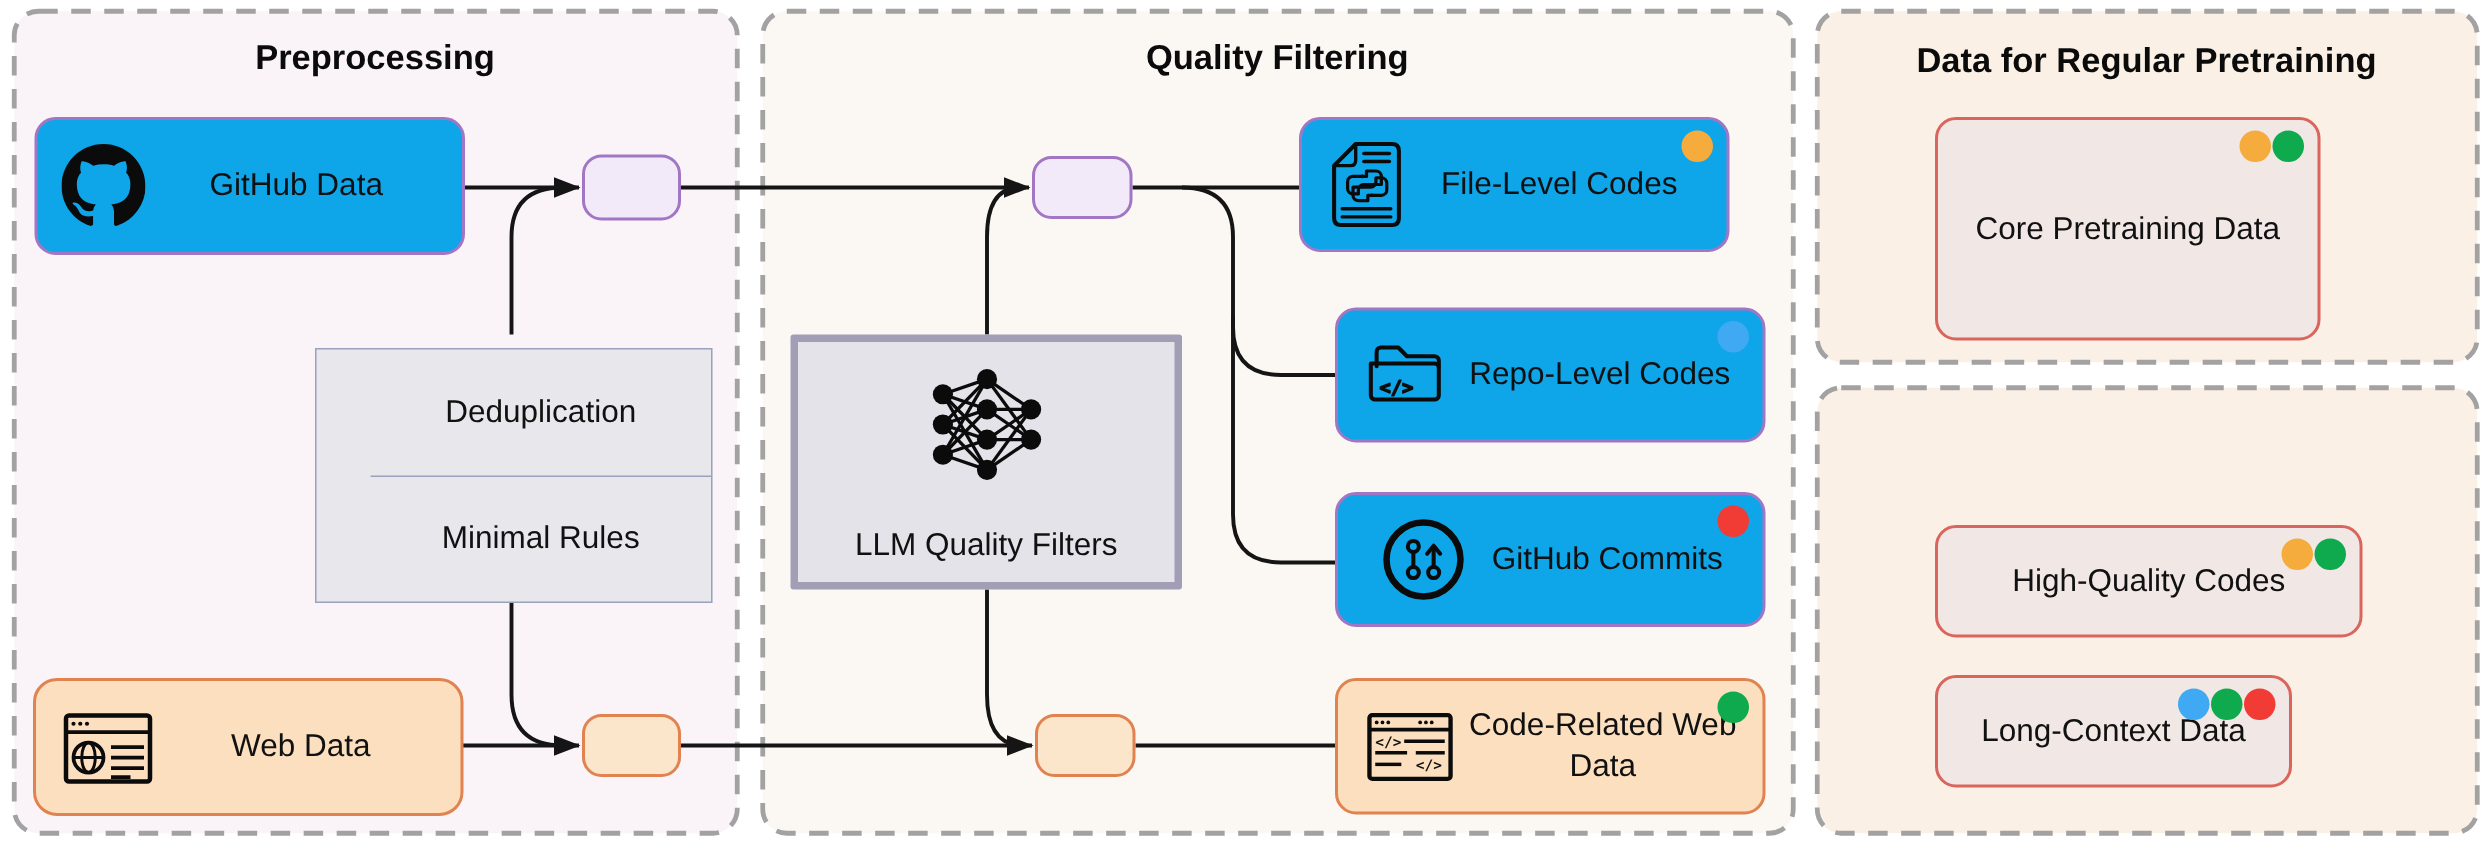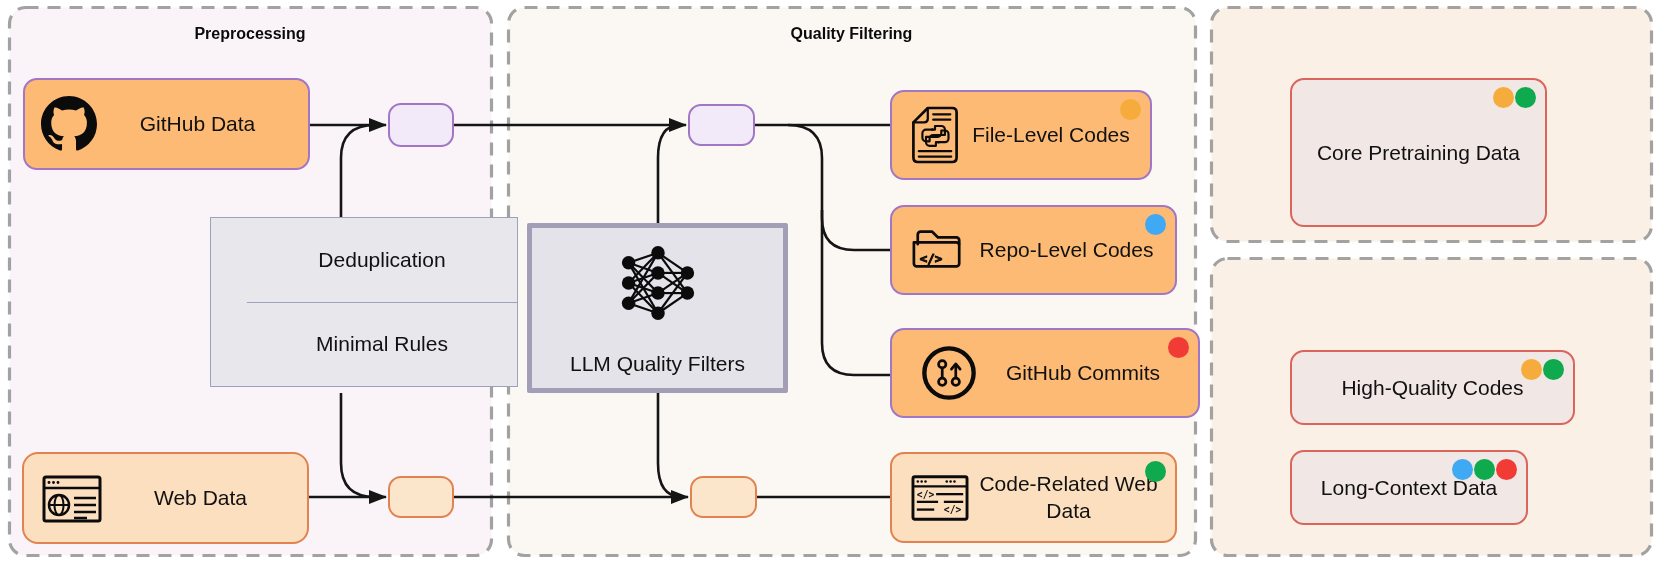--- a/index.html
+++ b/index.html
@@ -2,27 +2,27 @@
 <html><head>
 <meta charset="utf-8">
 <style>
   html,body{margin:0;padding:0;background:#ffffff;}
   #canvas{
     position:relative;width:1661px;height:563px;overflow:hidden;
     font-family:"Liberation Sans","DejaVu Sans",sans-serif;color:#111;
   }
   #base-svg{position:absolute;left:0;top:0;}
   .panel-title{
-    position:absolute;text-align:center;font-weight:bold;font-size:16px;color:#0b0b0b;
+    position:absolute;text-align:center;font-weight:bold;font-size:23px;color:#0b0b0b;
   }
   .box{
     position:absolute;box-sizing:border-box;display:flex;align-items:center;
     border-radius:14px;
   }
-  .purple{background:#fdba74;border:2.5px solid #A177C5;}
+  .purple{background:#0ea5e9;border:2.5px solid #A177C5;}
   .orange{background:#FCDFBF;border:2.5px solid #E08350;}
   .rose{background:#F1E7E5;border:2px solid #D9655C;}
   .graybox{background:#E7E7EC;border:1.5px solid #9CA1BE;border-radius:0;flex-direction:column;align-items:stretch;}
   .graybox .half{flex:1;display:flex;align-items:center;justify-content:center;font-size:21px;}
   .graybox .half:first-child{border-bottom:1.5px solid #9CA1BE;}
   .llmbox{background:#E3E3E9;border:5px solid #A29EB6;border-radius:2px;flex-direction:column;justify-content:center;gap:27px;}
   .node-pill{position:absolute;box-sizing:border-box;border-radius:13px;}
   .node-pill.purple{background:#F2EAF9;}
   .node-pill.orange{background:#FCE6CB;}
   .io-box{padding:0 16px;gap:6px;}
@@ -61,20 +61,21 @@
       <path d="M658 393 L658 463 Q658 497 682 497"></path>
       <path d="M755 125 L890 125"></path>
       <path d="M788 125 Q822 125 822 158 L822 218 Q822 250 854 250 L890 250"></path>
       <path d="M822 210 L822 343 Q822 375 854 375 L890 375"></path>
       <path d="M757 497 L890 497"></path>
     </g>
   </svg>
 
   <div class="panel-title" style="left:9px;top:25px;width:482px;">Preprocessing</div>
   <div class="panel-title" style="left:508px;top:25px;width:687px;">Quality Filtering</div>
+  <div class="panel-title" style="left:1211px;top:27px;width:440px;">Data for Regular Pretraining</div>
 
   <div class="box purple io-box" style="left:23px;top:78px;width:287px;height:92px;">
     <svg class="icn" width="56" height="56" viewBox="0 0 16 16">
       <path fill="#0b0b0b" d="M8 0C3.58 0 0 3.58 0 8c0 3.54 2.29 6.53 5.47 7.59.4.07.55-.17.55-.38 0-.19-.01-.82-.01-1.49-2.01.37-2.53-.49-2.69-.94-.09-.23-.48-.94-.82-1.13-.28-.15-.68-.52-.01-.53.63-.01 1.08.58 1.23.82.72 1.21 1.87.87 2.33.66.07-.52.28-.87.51-1.07-1.78-.2-3.64-.89-3.64-3.95 0-.87.31-1.59.82-2.15-.08-.2-.36-1.02.08-2.12 0 0 .67-.21 2.2.82.64-.18 1.32-.27 2-.27s1.36.09 2 .27c1.53-1.04 2.2-.82 2.2-.82.44 1.1.16 1.92.08 2.12.51.56.82 1.27.82 2.15 0 3.07-1.87 3.75-3.65 3.95.29.25.54.73.54 1.48 0 1.07-.01 1.93-.01 2.2 0 .21.15.46.55.38A8.01 8.01 0 0 0 16 8c0-4.42-3.58-8-8-8z"></path>
     </svg>
     <span class="lbl">GitHub Data</span>
   </div>
 
   <div class="box orange io-box" style="left:22px;top:452px;width:287px;height:92px;border-radius:16px;">
     <svg class="icn" width="64" height="58" viewBox="0 0 64 58" fill="none" stroke="#0b0b0b">
@@ -87,21 +88,21 @@
       <ellipse cx="19" cy="36" rx="4.5" ry="10" stroke-width="2"></ellipse>
       <line x1="9" y1="36" x2="29" y2="36" stroke-width="2"></line>
       <line x1="34" y1="29" x2="56" y2="29" stroke-width="2.5"></line>
       <line x1="34" y1="36" x2="56" y2="36" stroke-width="2.5"></line>
       <line x1="34" y1="43" x2="56" y2="43" stroke-width="2.5"></line>
       <line x1="34" y1="49" x2="47" y2="49" stroke-width="2.5"></line>
     </svg>
     <span class="lbl">Web Data</span>
   </div>
 
-  <div class="box graybox" style="left:210px;top:217px;width:308px;height:170px;padding-left:36px;">
+  <div class="box graybox" style="left:210px;top:232px;width:265px;height:170px;padding-left:36px;">
     <div class="half">Deduplication</div>
     <div class="half">Minimal Rules</div>
   </div>
 
   <div class="node-pill purple" style="left:388px;top:103px;width:66px;height:44px;border:2.5px solid #A177C5;"></div>
   <div class="node-pill orange" style="left:388px;top:476px;width:66px;height:42px;border:2.5px solid #E08350;"></div>
 
   <div class="box llmbox" style="left:527px;top:223px;width:261px;height:170px;">
     <svg class="icn" width="88" height="84" viewBox="0 0 92 100">
       <g stroke="#0b0b0b" stroke-width="2.6">
@@ -137,21 +138,21 @@
         <circle cx="81" cy="38" r="8"></circle>
           <circle cx="81" cy="62" r="8"></circle>
       </g>
     </svg>
     <span style="font-size:21px;">LLM Quality Filters</span>
   </div>
 
   <div class="node-pill purple" style="left:688px;top:104px;width:67px;height:42px;border:2.5px solid #A177C5;"></div>
   <div class="node-pill orange" style="left:690px;top:476px;width:67px;height:42px;border:2.5px solid #E08350;"></div>
 
-  <div class="box purple io-box" style="left:890px;top:78px;width:262px;height:90px;margin-top:12px;">
+  <div class="box purple io-box" style="left:866px;top:78px;width:287px;height:90px;">
     <svg class="icn" width="54" height="62" viewBox="0 0 60 66" fill="none" stroke="#0b0b0b" stroke-linejoin="round" stroke-linecap="round">
       <path d="M22 3 H49 Q54 3 54 8 V58 Q54 63 49 63 H11 Q6 63 6 58 V19 Z" stroke-width="3"></path>
       <path d="M22 3 V15 Q22 19 18 19 H6" stroke-width="2.5"></path>
       <line x1="28" y1="10" x2="47" y2="10" stroke-width="2.5"></line>
       <line x1="28" y1="16" x2="47" y2="16" stroke-width="2.5"></line>
       <line x1="12" y1="51" x2="48" y2="51" stroke-width="2.5"></line>
       <line x1="12" y1="57" x2="48" y2="57" stroke-width="2.5"></line>
       <path d="M30 23 h7 a4 4 0 0 1 4 4 v6 h-13 a4 4 0 0 0 -4 4 v3 h-4 a4 4 0 0 1 -4 -4 v-5 a4 4 0 0 1 4 -4 h10 v-2 z" stroke-width="2.4"></path>
       <path d="M31 45 h-7 a4 4 0 0 1 -4 -4 v-6 h13 a4 4 0 0 0 4 -4 v-3 h4 a4 4 0 0 1 4 4 v5 a4 4 0 0 1 -4 4 h-10 v2 z" stroke-width="2.4"></path>
       <circle cx="27" cy="27" r="1.4" fill="#0b0b0b" stroke="none"></circle>
@@ -168,21 +169,21 @@
       <path d="M10 22 V12 a3 3 0 0 1 3 -3 h12 l6 6 h19 a3 3 0 0 1 3 3 v4" stroke-width="2.8"></path>
       <path d="M6 20 h44 a3 3 0 0 1 3 3 v19 a3 3 0 0 1 -3 3 H9 a3 3 0 0 1 -3 -3 z" stroke-width="2.8"></path>
       <text class="glyph" x="12" y="41" font-size="13">&lt;/&gt;</text>
     </svg>
     <span class="lbl">Repo-Level Codes</span>
     <span class="dots">
         <span class="dot" style="background: rgb(63, 169, 244);"></span>
       </span>
   </div>
 
-  <div class="box purple io-box" style="left:890px;top:328px;width:310px;height:90px;padding-left:28px;">
+  <div class="box purple io-box" style="left:890px;top:328px;width:287px;height:90px;padding-left:28px;">
     <svg class="icn" width="58" height="58" viewBox="0 0 60 60" fill="none" stroke="#0b0b0b" stroke-linecap="round" stroke-linejoin="round">
       <circle cx="30" cy="30" r="25.5" stroke-width="4.5"></circle>
       <circle cx="23" cy="21" r="3.8" stroke-width="2.8"></circle>
       <line x1="23" y1="25" x2="23" y2="35" stroke-width="2.8"></line>
       <circle cx="23" cy="39" r="3.8" stroke-width="2.8"></circle>
       <circle cx="37" cy="39" r="3.8" stroke-width="2.8"></circle>
       <line x1="37" y1="35" x2="37" y2="23" stroke-width="2.8"></line>
       <path d="M32.5 26 L37 20.5 L41.5 26" stroke-width="2.8"></path>
     </svg>
     <span class="lbl">GitHub Commits</span>

